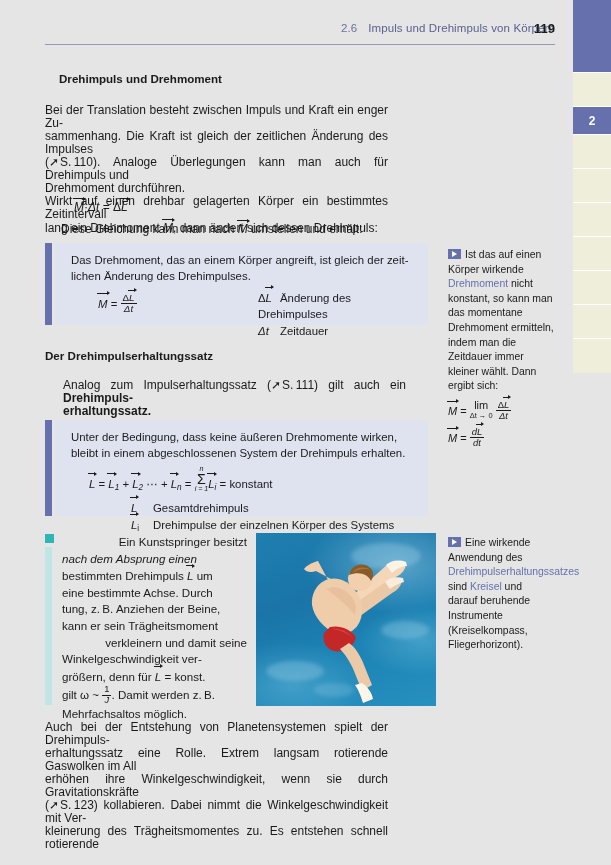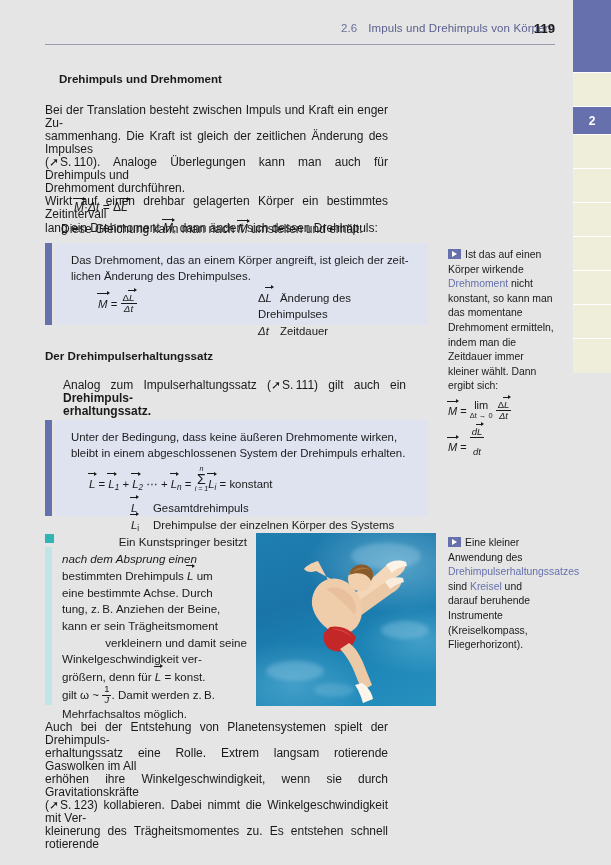--- a/index.html
+++ b/index.html
@@ -480,27 +480,27 @@
       <span class="frac">
         <span class="num"><span>Δ</span><span class="vec">L</span></span>
         <span class="den" style="font-style:italic;">Δt</span>
       </span>
     </div>
     <div style="margin-top:5px; font-size:11px;">
       <span class="vec">M</span>
       <span>=</span>
       <span class="frac">
         <span class="num" style="font-style:italic;"><span>d</span><span class="vec">L</span></span>
-        <span class="den" style="font-style:italic;margin-top:9px;">dt</span>
+        <span class="den" style="font-style:italic;">dt</span>
       </span>
     </div>
   </div>
 
   <div class="margin-note" style="left:448px; top:536px;">
-    <span class="note-flag"></span><span>Eine kleiner Anwendung des </span><span class="kw">Drehimpulserhaltungssatzes</span><span> sind </span><span class="kw">Kreisel</span><span> und darauf beruhende Instrumente (Kreiselkompass, Fliegerhorizont).</span>
+    <span class="note-flag"></span><span>Eine wirkende Anwendung des </span><span class="kw">Drehimpulserhaltungssatzes</span><span> sind </span><span class="kw">Kreisel</span><span> und darauf beruhende Instrumente (Kreiselkompass, Fliegerhorizont).</span>
   </div>
 
   <div class="body-text" style="left:45px; top:721px; width:343px;">
     <div style="display:flex;justify-content:space-between;">
         <span>Auch bei der Entstehung von Planetensystemen spielt der Drehimpuls-</span>
       </div>
     <div><span>erhaltungssatz eine Rolle. Extrem langsam rotierende Gaswolken im All</span></div>
     <div><span>erhöhen ihre Winkelgeschwindigkeit, wenn sie durch Gravitationskräfte</span></div>
     <div>
       <span>(</span><span class="ref-arrow">➚</span> <span>S. 123</span><span>) kollabieren. Dabei nimmt die Winkelgeschwindigkeit mit Ver-</span>

